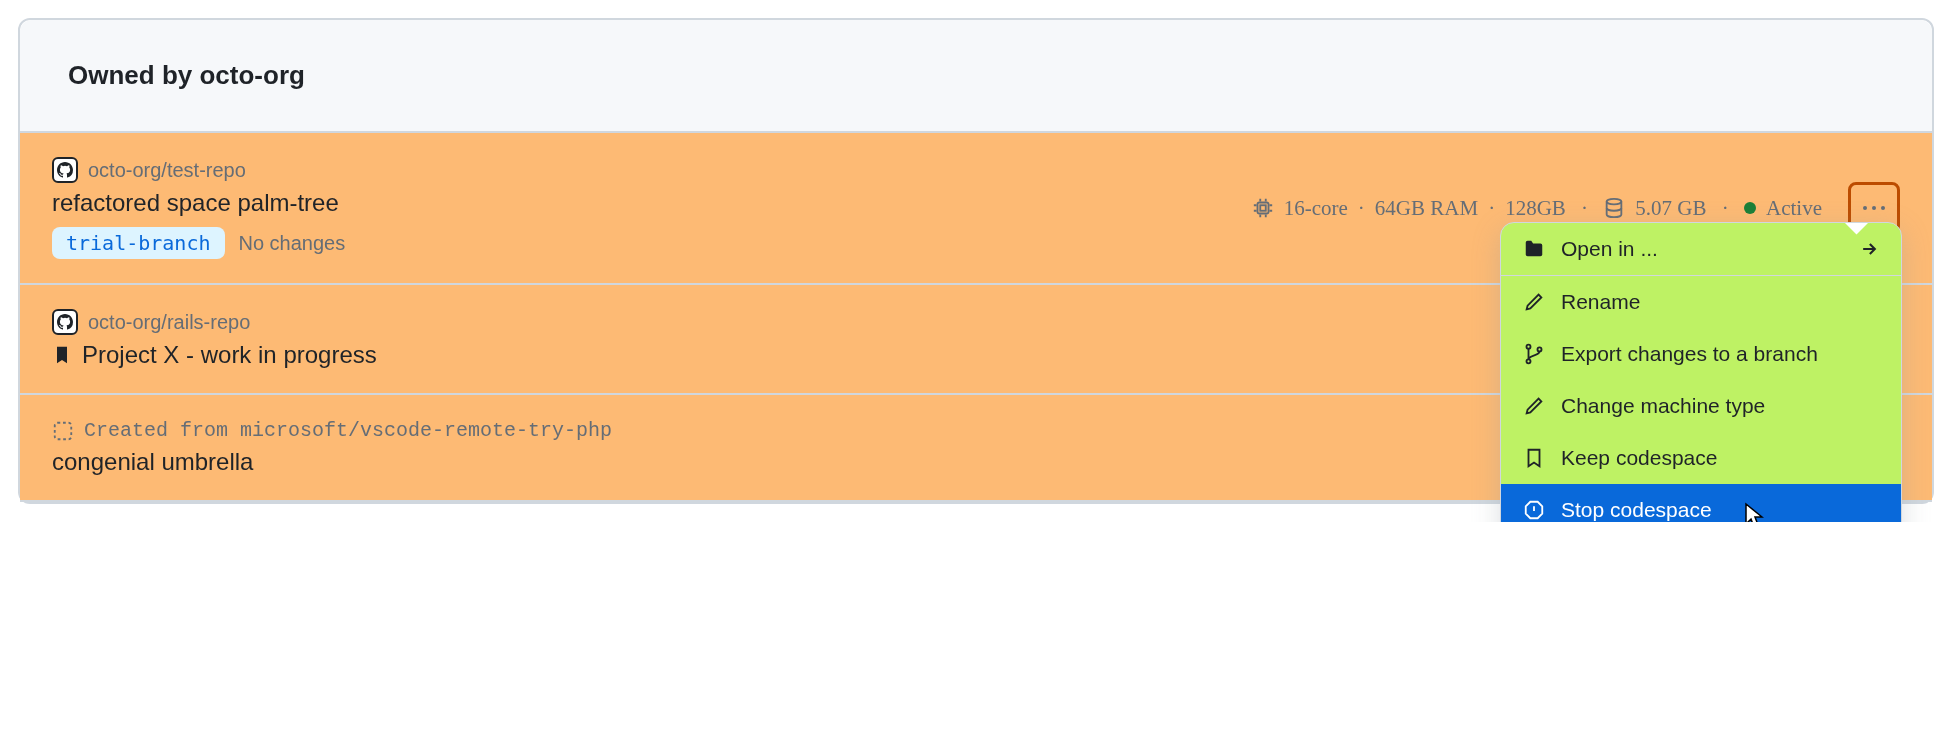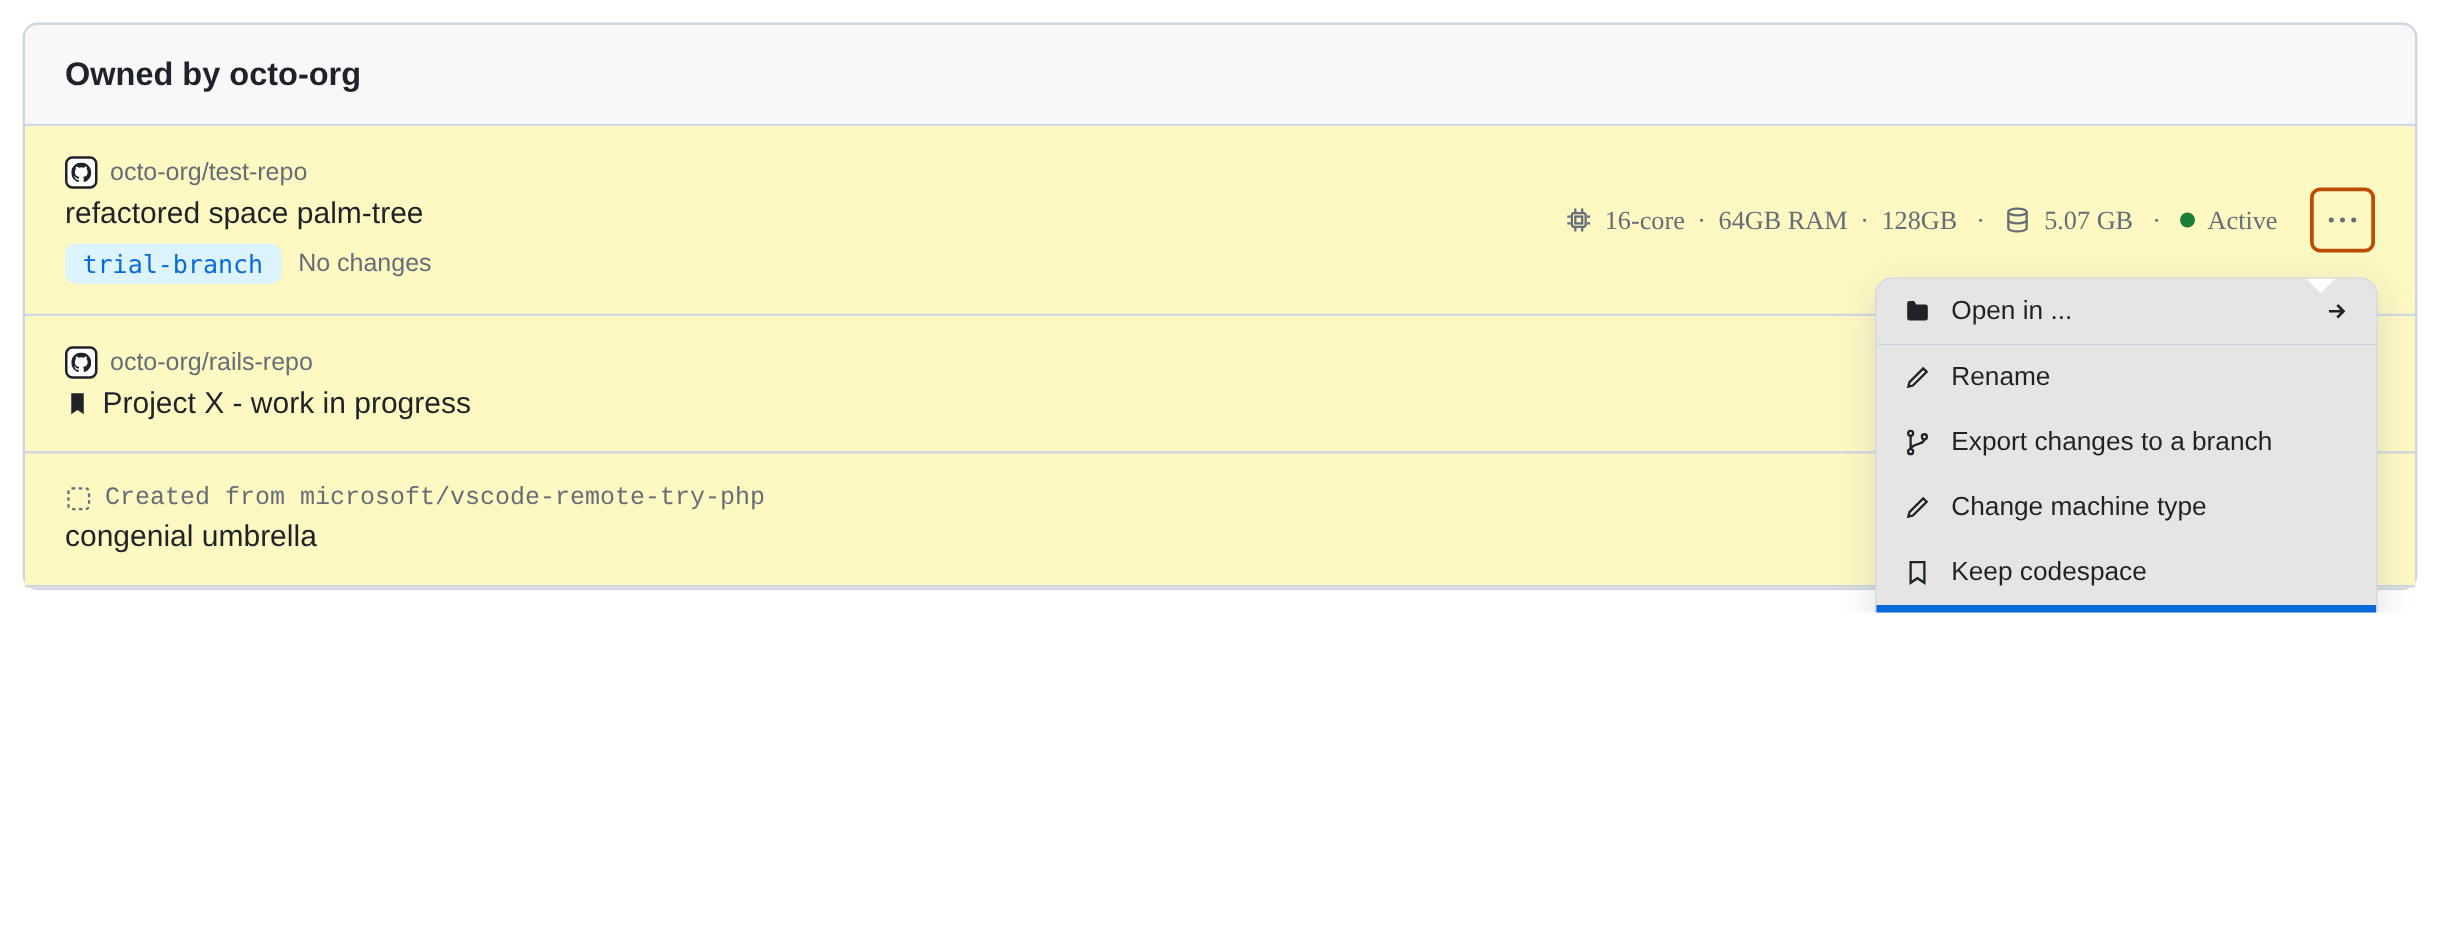--- a/index.html
+++ b/index.html
@@ -22,32 +22,32 @@
     position: relative;
   }
   .panel-header {
     padding: 24px 32px;
     border-bottom: 2px solid #d0d7de;
     background: #f6f8fa;
     border-top-left-radius: 12px;
     border-top-right-radius: 12px;
   }
   .panel-header h2 {
-    margin: 0;
+    margin: 16px;
     font-size: 26px;
     font-weight: 600;
     color: #1f2328;
   }
   .row {
     display: flex;
     align-items: center;
     justify-content: space-between;
     padding: 24px 32px;
     border-bottom: 2px solid #d0d7de;
-    background: #fef9c3;
+    background: #fdba74;
   }
   .row:last-child {
     border-bottom: none;
     border-bottom-left-radius: 12px;
     border-bottom-right-radius: 12px;
   }
   .left {
     display: flex;
     flex-direction: column;
     gap: 6px;
@@ -133,21 +133,21 @@
     display: inline-flex; align-items: center; justify-content: center;
     flex-shrink: 0;
   }
 
   
   .dropdown {
     position: absolute;
     right: 30px;
     top: 202px;
     width: 402px;
-    background: #e5e5e5;
+    background: #bef264;
     border: 1px solid #d0d7de;
     border-radius: 14px;
     box-shadow: 0 8px 28px rgba(140,149,159,0.3);
     z-index: 10;
     overflow: hidden;
   }
   .dropdown::before {
     content: "";
     position: absolute;
     top: -9px;

